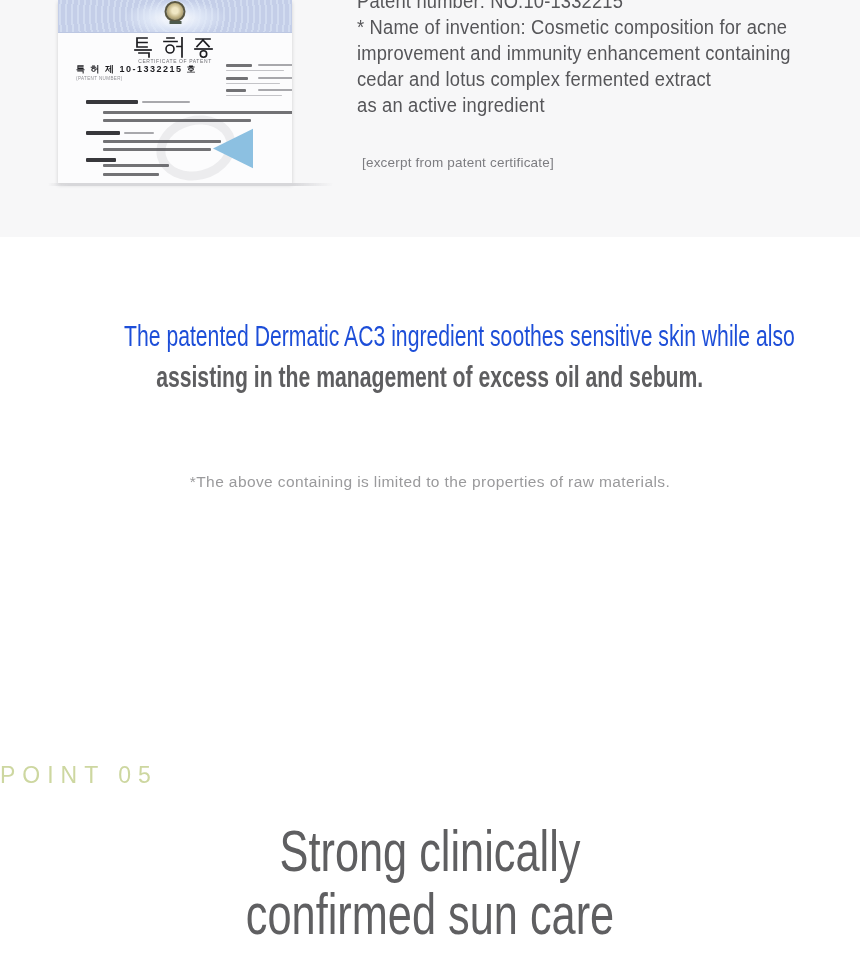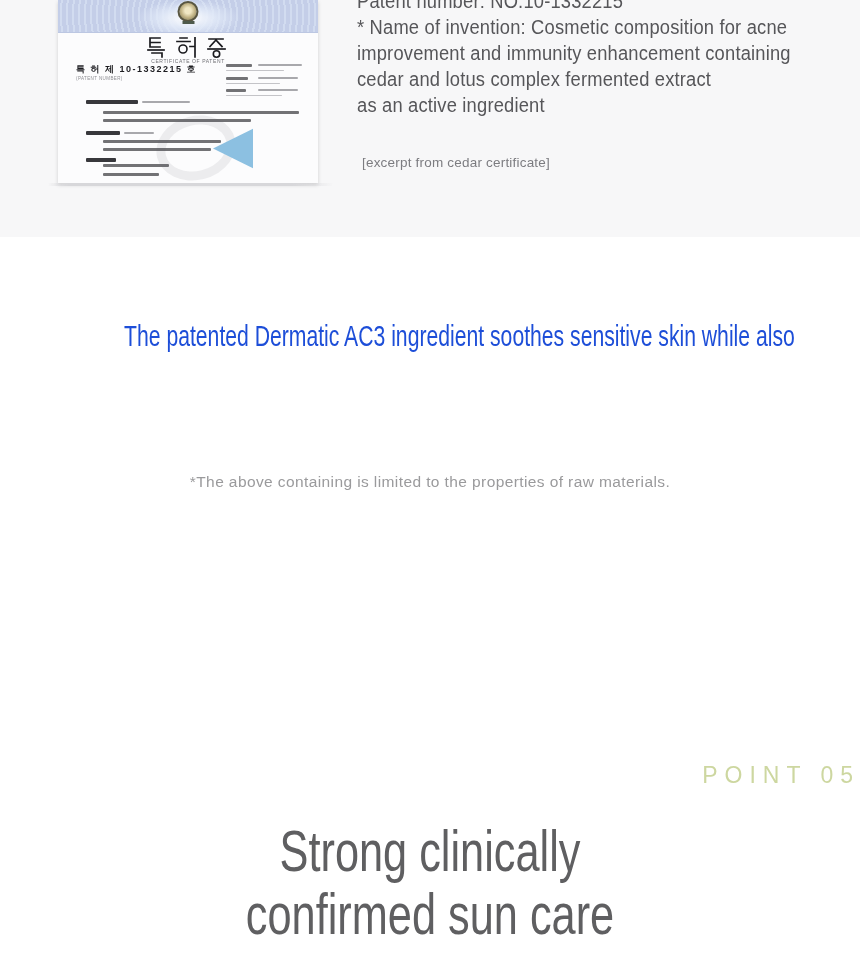--- a/index.html
+++ b/index.html
@@ -3,21 +3,21 @@
 <meta charset="utf-8">
 <style>
   * { margin:0; padding:0; box-sizing:border-box; }
   html,body { background:#ffffff; }
   body { font-family:"Liberation Sans", sans-serif; }
   .page { position:relative; width:860px; height:973px; margin:0 auto; overflow:hidden; background:#ffffff; }
 
   
   .sec-patent { position:relative; width:860px; height:237px; background:#f7f7f8; overflow:hidden; }
 
-  .cert { position:absolute; left:58px; top:0; width:260px; height:183px; background:#fcfcfd;
+  .cert { position:absolute; left:58px; top:0; width:234px; height:183px; background:#fcfcfd;
           box-shadow:0 2px 4px rgba(0,0,0,.16); overflow:hidden; }
 
   .cert-band { position:absolute; left:0; top:0; right:0; height:33px;
     background:
       radial-gradient(ellipse 72px 26px at 50% 58%, rgba(255,255,255,.95) 0%, rgba(226,234,248,.85) 38%, rgba(198,208,232,0) 72%),
       repeating-radial-gradient(circle at 50% 45%, #d2dcf0 0 2px, #c4cee8 2px 6px),
       #c6d0e8;
     border-bottom:1px solid #bcc7e2; }
 
   .cert-emblem { position:absolute; left:50%; top:1px; transform:translateX(-50%);
@@ -59,21 +59,21 @@
   .sec-claim { position:relative; width:860px; height:513px; background:#ffffff; }
   .claim-l1, .claim-l2 { position:absolute; left:0; right:0; text-align:center; white-space:nowrap; }
   .claim-l1 { top:83px;  font-size:29px; color:#1d4ed8; font-weight:400; }
   .claim-l2 { top:124px; font-size:29px; color:#5e5e60; font-weight:700; }
   .claim-l1 > span, .claim-l2 > span { display:inline-block; transform:scaleX(.73); transform-origin:center; }
   .claim-note { position:absolute; left:0; right:0; top:236px; text-align:center;
     font-size:15.5px; color:#9a9a9c; letter-spacing:.4px; }
 
   
   .sec-point { position:relative; width:860px; height:223px; background:#ffffff; }
-  .point-eyebrow { position:absolute; left:0; right:0; top:12px; text-align:right;
+  .point-eyebrow { position:absolute; left:0; right:0; top:12px; text-align:left;
     font-size:23px; font-weight:300; letter-spacing:7px; color:#cdd7a0; }
   .point-title { position:absolute; left:0; right:0; top:70px; text-align:center;
     font-size:57px; line-height:63px; font-weight:300; color:#5f5f61;
     transform:scaleX(.76); transform-origin:center top; }
   .point-title .tline-txt { display:block; white-space:nowrap; }
 </style>
 </head>
 <body>
 
 <div class="page">
@@ -132,26 +132,29 @@
     </div>
     <div class="cert-shadow"></div>
 
     <div class="patent-text">
       <span class="pline">Patent number: NO.10-1332215</span>
       <span class="pline">* Name of invention: Cosmetic composition for acne</span>
       <span class="pline">improvement and immunity enhancement containing</span>
       <span class="pline">cedar and lotus complex fermented extract</span>
       <span class="pline">as an active ingredient</span>
     </div>
-    <div class="patent-caption">[excerpt from cedar certificate]</div>
+    <div class="patent-caption">[excerpt from patent certificate]</div>
   </section>
 
   <section class="sec-claim">
     <div class="claim-l1">
       <span>The patented Dermatic AC3 ingredient soothes sensitive skin while also</span>
+    </div>
+    <div class="claim-l2">
+      <span>assisting in the management of excess oil and sebum.</span>
     </div>
     <div class="claim-note">*The above containing is limited to the properties of raw materials.</div>
   </section>
 
   <section class="sec-point">
     <div class="point-eyebrow">POINT 05</div>
     <div class="point-title">
       <span class="tline-txt">Strong clinically</span>
       <span class="tline-txt">confirmed sun care</span>
     </div>

